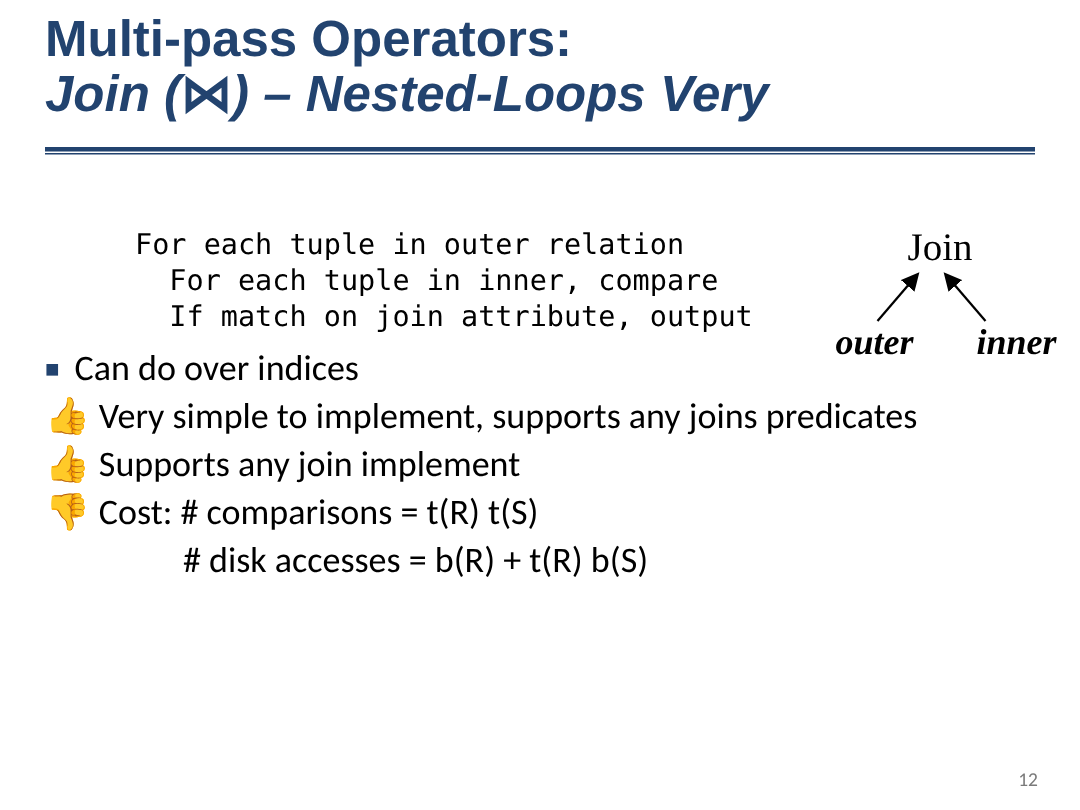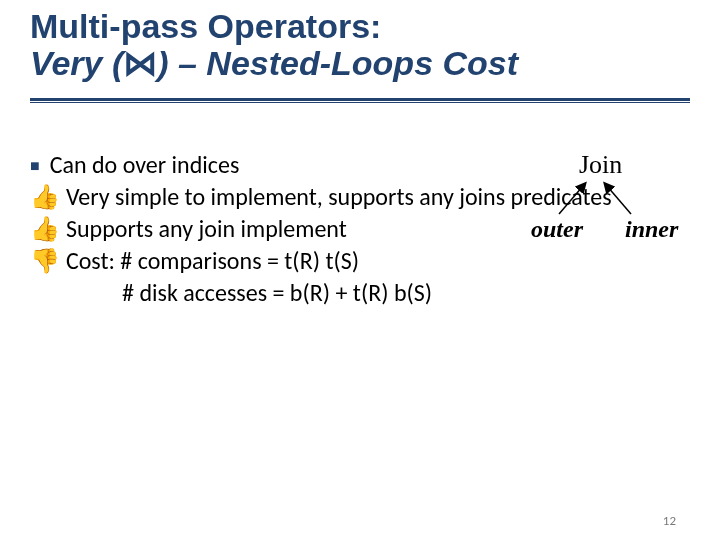--- a/index.html
+++ b/index.html
@@ -86,21 +86,21 @@
     line-height: 1.25;
     white-space: pre;
     margin: 2px 0 8px 60px;
   }
   .cost-line2 {
     padding-left: 120px;
   }
   
   .diagram {
     position: absolute;
-    right: 53px;
+    right: 27px;
     top: 150px;
     width: 180px;
     height: 95px;
   }
   .diagram .join-label {
     position: absolute;
     left: 100px; top: 0;
     font-size: 26px;
     font-family: "Gill Sans", "Gill Sans MT", serif;
   }
@@ -110,35 +110,35 @@
     font-size: 24px;
     font-style: italic;
     font-family: "Times New Roman", serif;
     font-weight: bold;
   }
   .diagram .outer-label { left: 52px; }
   .diagram .inner-label { left: 146px; }
   .diagram svg { position: absolute; left: 0; top: 0; }
   .pagenum {
     position: absolute;
-    right: 36px;
+    right: 20px;
     bottom: 12px;
     font-size: 13px;
     color: #7a7a7a;
   }
 </style>
 </head>
 <body>
 
 <div class="slide">
 
   <div class="title">
     <span class="line1">Multi-pass Operators:</span>
     <span class="line2">
-      <span class="italic">Very  (</span><span class="italic join-symbol">⋈</span><span class="italic">) – Nested-Loops Cost</span>
+      <span class="italic">Join  (</span><span class="italic join-symbol">⋈</span><span class="italic">) – Nested-Loops Very</span>
     </span>
   </div>
 
   <div class="rule"></div>
 
   <div class="diagram">
     <svg width="180" height="95">
       <defs>
         <marker id="ah" markerWidth="8" markerHeight="8" refX="4" refY="4" orient="auto">
           <path d="M0,0 L8,4 L0,8 Z" fill="#000"></path>
@@ -148,20 +148,23 @@
       <line x1="152" y1="64" x2="128" y2="36" stroke="#000" stroke-width="1.5" marker-end="url(#ah)"></line>
     </svg>
     <div class="join-label">Join</div>
     <div class="outer-label">outer</div>
     <div class="inner-label">inner</div>
   </div>
 
   <div class="body">
 
 
+    <div class="code-block">For each tuple in outer relation
+  For each tuple in inner, compare
+  If match on join attribute, output</div>
 
 
     <div class="item">
       <span class="sq">■</span><span>Can do over indices</span>
     </div>
 
     <div class="item">
       <span class="hand">👍</span><span>Very simple to implement, supports any joins predicates</span>
     </div>
 

